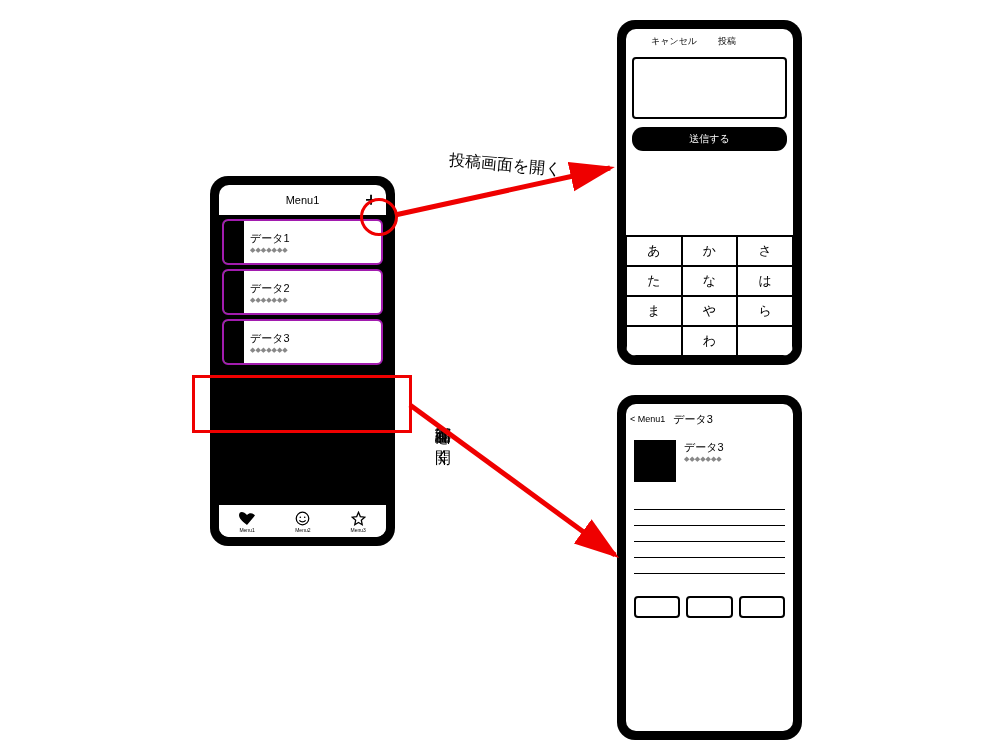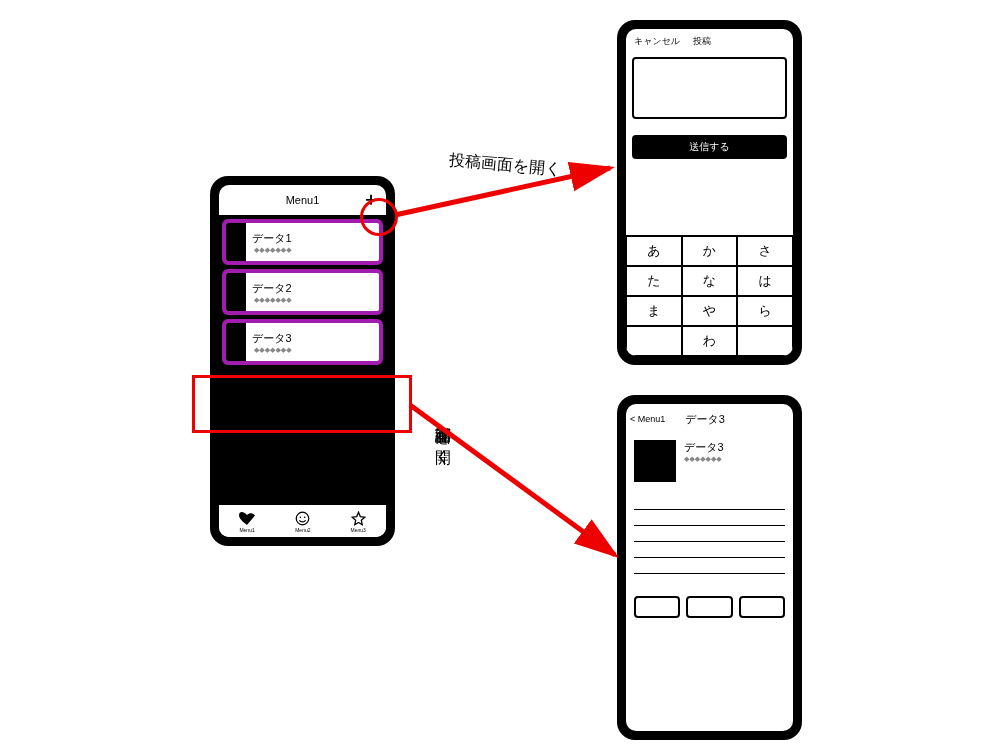--- a/index.html
+++ b/index.html
@@ -24,67 +24,66 @@
 
   
   #phone-main { left: 210px; top: 176px; width: 185px; height: 370px; }
   .main-header { height: 30px; display: flex; align-items: center; justify-content: center; position: relative; border-bottom: 0; }
   .main-header-title { font-size: 11px; font-weight: 500; }
   .plus-btn { position: absolute; right: 6px; top: 5px; font-size: 18px; font-weight: 700; line-height: 1; cursor: pointer; }
 
   .list { flex: 1; padding: 4px 3px 0 3px; background: #000; overflow: hidden; }
   .list-row {
     background: #fff;
-    border: 4px solid #a21caf;
+    border: 2px solid #a21caf;
     border-radius: 6px;
     margin-bottom: 4px;
     display: flex;
     align-items: center;
     height: 46px;
     overflow: hidden;
-    text-align: right;
   }
   .list-row .thumb {
     width: 20px; height: 100%; background: #000;
   }
   .list-row .info { padding: 4px 6px; }
   .list-row .title { font-size: 11px; font-weight: 500; }
   .list-row .dia { font-size: 7px; color: #888; letter-spacing: 0px; }
 
   .tabbar {
     height: 34px; background: #fff; border-top: 2px solid #000;
     display: flex; justify-content: space-around; align-items: center;
   }
   .tab-item { display: flex; flex-direction: column; align-items: center; gap: 0px; }
   .tab-item .ic { height: 18px; display:flex; align-items:center; }
   .tab-item .lbl { font-size: 5px; }
 
   
   #phone-post { left: 617px; top: 20px; width: 185px; height: 345px; }
-  .post-header { height: 24px; display: flex; align-items: center; gap: 13px; padding: 0 8px; font-size: 9px; }
+  .post-header { height: 24px; display: flex; align-items: center; gap: 21px; padding: 0 2px; font-size: 9px; margin-left: 23px; }
   .post-body { padding: 4px 6px; }
   .post-textarea { border: 2px solid #000; height: 62px; border-radius: 4px; }
   .post-submit {
-    margin-top: 16px; background: #000; color: #fff; text-align: center;
-    font-size: 10px; padding: 5px 0; border-radius: 4px;
+    margin-top: 8px; background: #000; color: #fff; text-align: center;
+    font-size: 10px; padding: 5px 0; border-radius: 11px;
   }
   .keypad {
     position: absolute; bottom: 0; left: 0; right: 0;
     display: grid; grid-template-columns: repeat(3,1fr);
     border-top: 1px solid #000;
   }
   .keypad .key {
     border: 1px solid #000; height: 30px;
     display:flex; align-items:center; justify-content:center;
     font-size: 13px;
   }
 
   
   #phone-detail { left: 617px; top: 395px; width: 185px; height: 345px; }
-  .detail-header { height: 26px; display: flex; align-items: center; padding: 15px 4px; gap: 20px; text-align: right; }
+  .detail-header { height: 26px; display: flex; align-items: center; padding: 15px 4px; gap: 8px; text-align: right; }
   .detail-back { font-size: 9px; }
   .detail-header-title { font-size: 11px; font-weight: 500; }
   .detail-body { padding: 6px 8px; }
   .detail-top { display:flex; align-items:flex-start; gap:8px; margin-bottom: 12px; }
   .detail-thumb { width: 42px; height: 42px; background:#000; }
   .detail-top .title { font-size: 11px; }
   .detail-top .dia { font-size: 7px; color:#888; }
   .detail-line { border-bottom: 1px solid #000; height: 16px; }
   .detail-buttons { display:flex; gap:6px; margin-top: 22px; }
   .detail-buttons .btn { flex:1; height: 22px; border:2px solid #000; border-radius:4px; }

